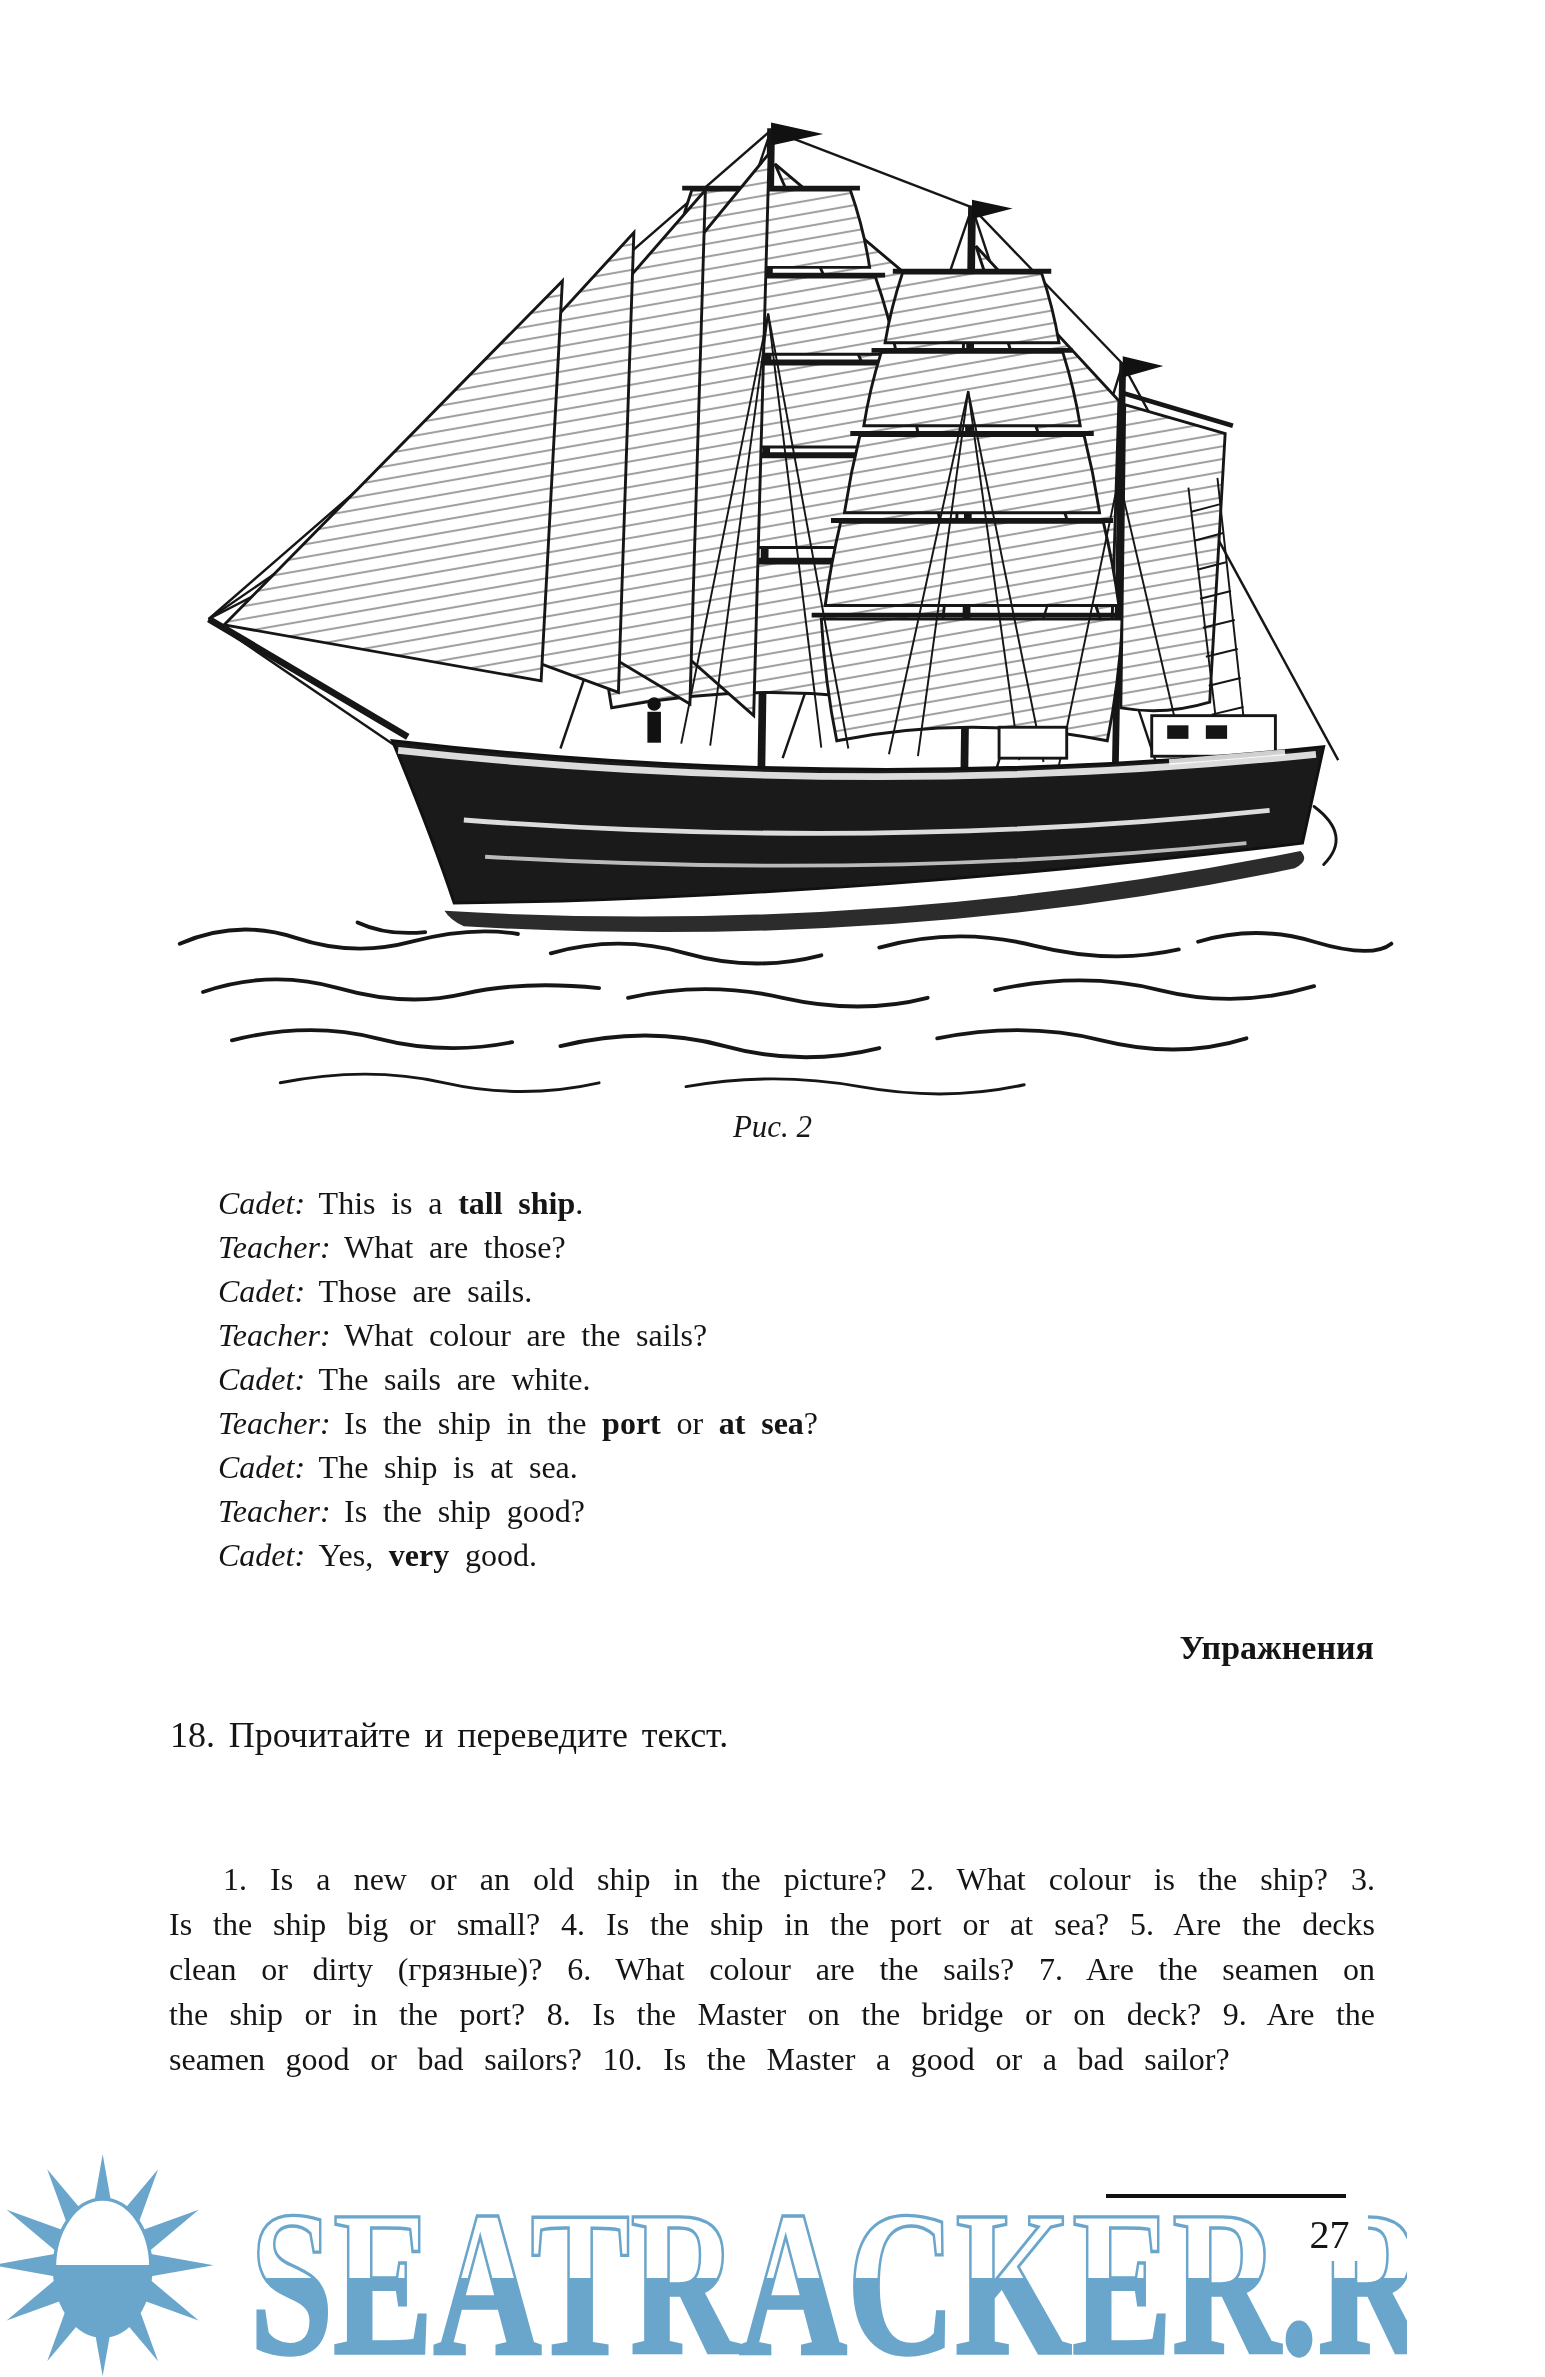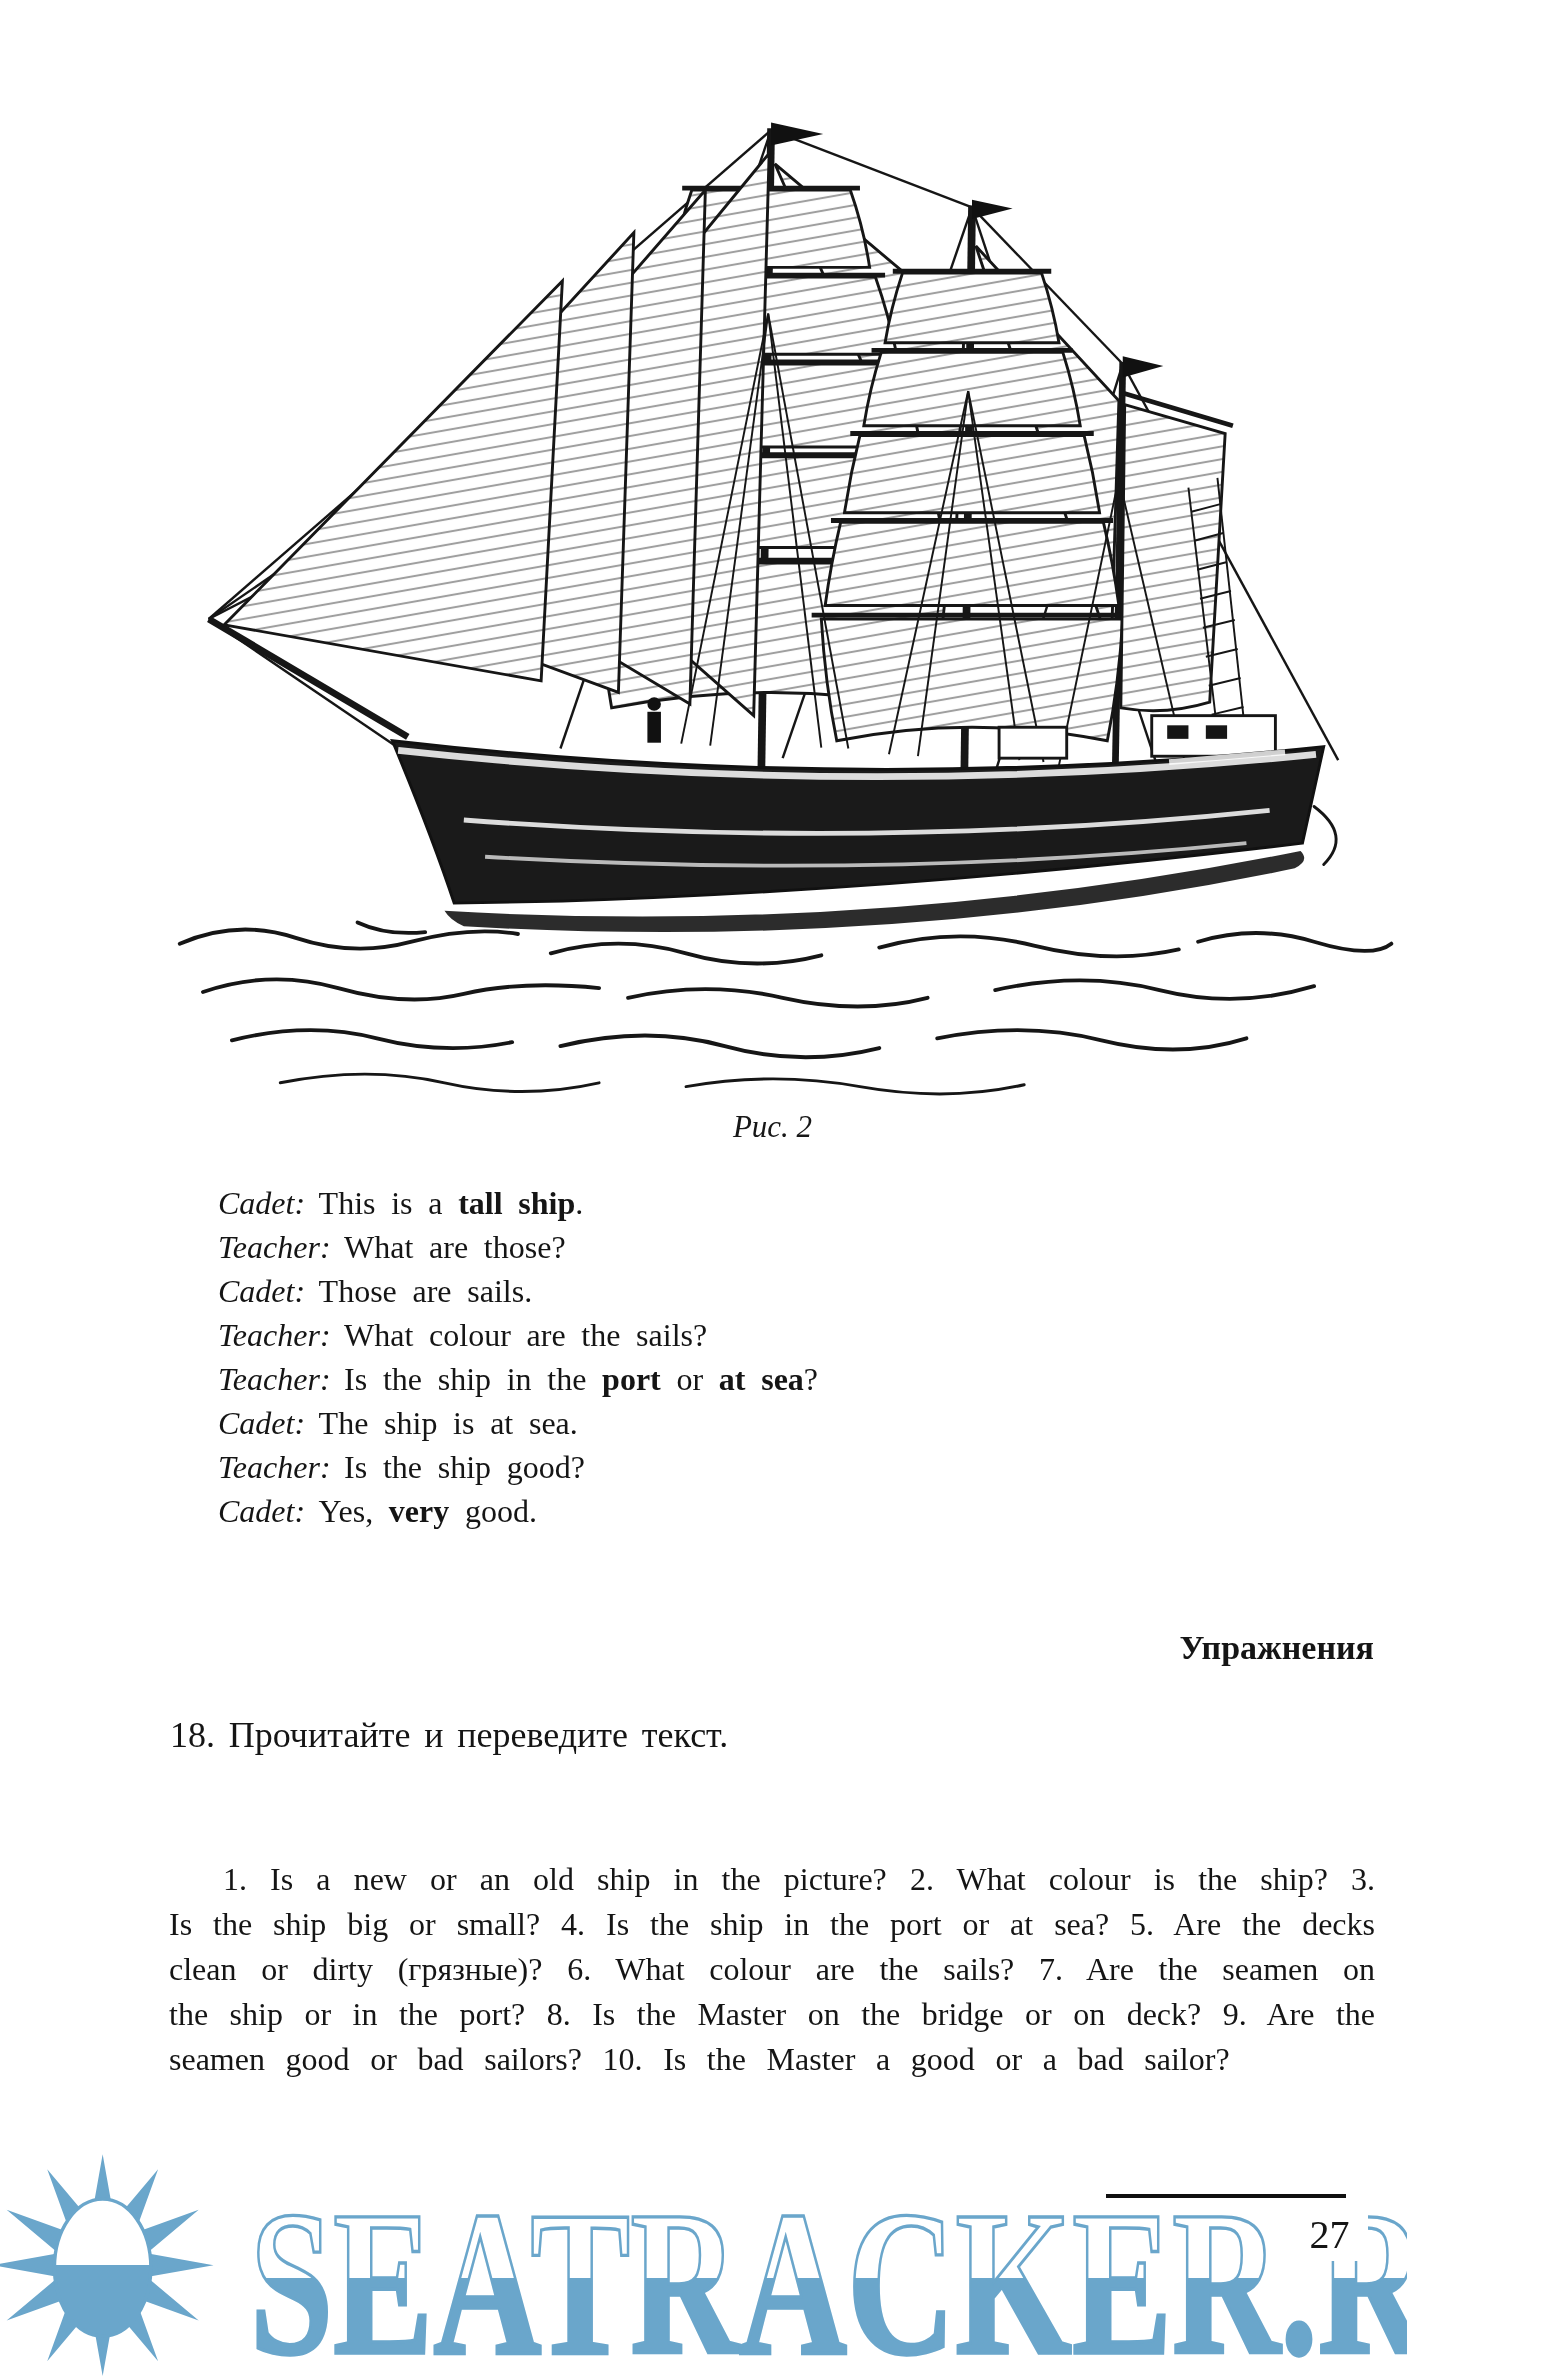--- a/index.html
+++ b/index.html
@@ -181,20 +181,21 @@
     </g>
   </svg>
 
   <div class="caption">Рис. 2</div>
 
   <div class="dialogue" id="dialogue">
       <div class="dline"><span class="speaker">Cadet:</span><span>This is a </span><span class="b">tall ship</span><span>.</span></div>
       <div class="dline"><span class="speaker">Teacher:</span><span>What are those?</span></div>
       <div class="dline"><span class="speaker">Cadet:</span><span>Those are sails.</span></div>
       <div class="dline"><span class="speaker">Teacher:</span><span>What colour are the sails?</span></div>
+      <div class="dline"><span class="speaker">Cadet:</span><span>The sails are white.</span></div>
       <div class="dline"><span class="speaker">Teacher:</span><span>Is the ship in the </span><span class="b">port</span><span> or </span><span class="b">at sea</span><span>?</span></div>
       <div class="dline"><span class="speaker">Cadet:</span><span>The ship is at sea.</span></div>
       <div class="dline"><span class="speaker">Teacher:</span><span>Is the ship good?</span></div>
       <div class="dline"><span class="speaker">Cadet:</span><span>Yes, </span><span class="b">very</span><span> good.</span></div>
     </div>
 
   <div class="ex-heading">Упражнения</div>
   <div class="ex-item" id="ex18">18. Прочитайте и переведите текст.</div>
   <p class="questions">1. Is a new or an old ship in the picture? 2. What colour is the ship? 3. Is the ship big or small? 4. Is the ship in the port or at sea? 5. Are the decks clean or dirty (грязные)? 6. What colour are the sails? 7. Are the seamen on the ship or in the port? 8. Is the Master on the bridge or on deck? 9. Are the seamen good or bad sailors? 10. Is the Master a good or a bad sailor?</p>
 

